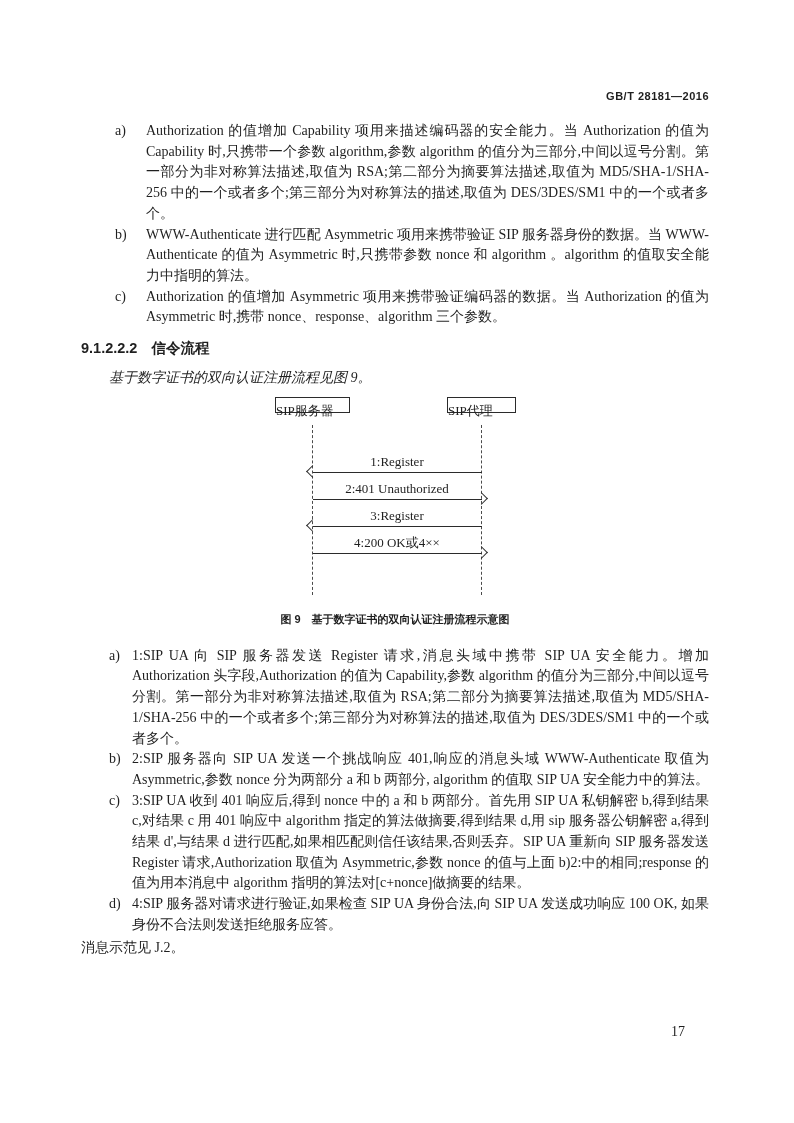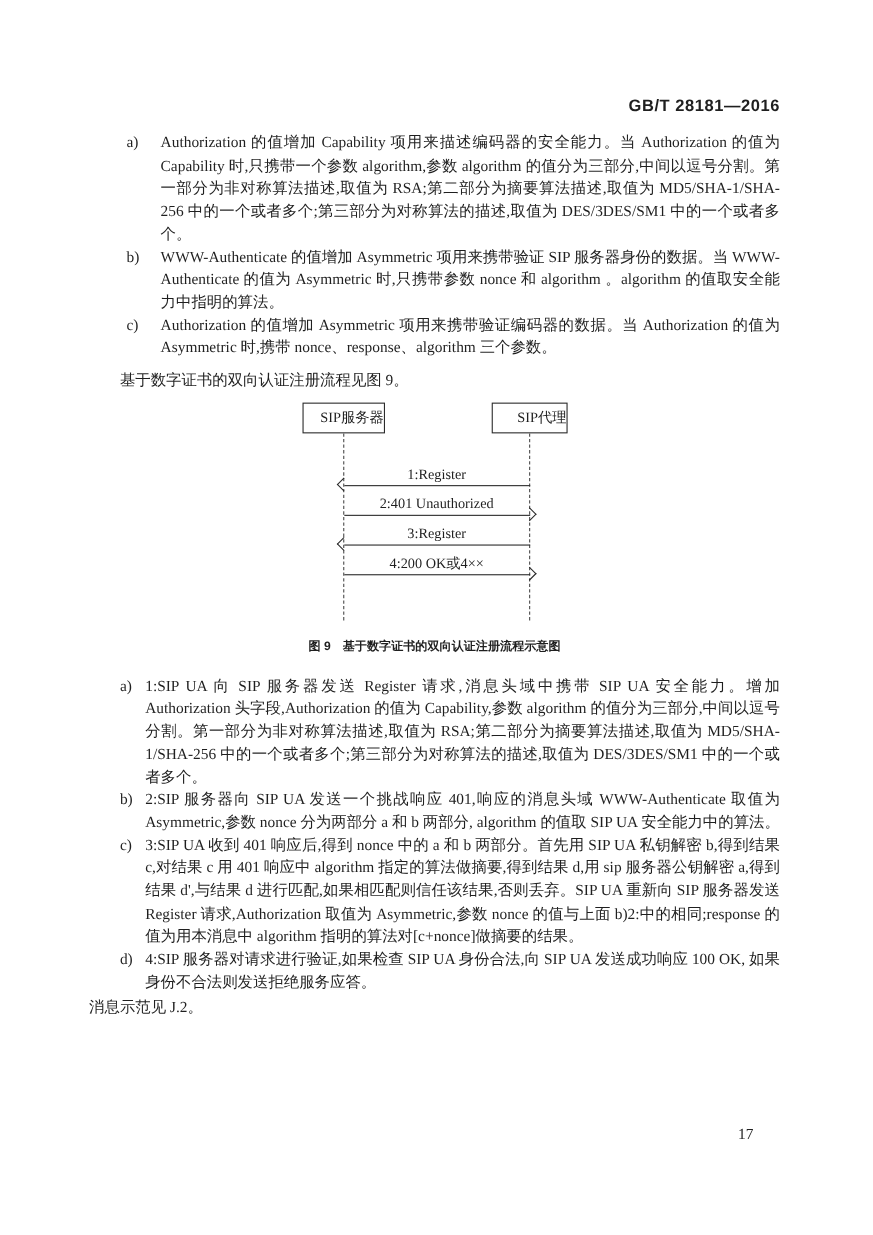--- a/index.html
+++ b/index.html
@@ -12,47 +12,47 @@
     color:#1f1f1f;
     font-family:"Liberation Serif","DejaVu Serif",serif;
     font-size:14px; line-height:20.7px;
     overflow:hidden;
   }
   .content { padding:88px 85px 0 81px; }
 
   .doc-code {
     text-align:right;
     font-family:"Liberation Sans","DejaVu Sans",sans-serif;
-    font-weight:bold; font-size:15px; line-height:17px;
+    font-weight:bold; font-size:11px; line-height:17px;
     letter-spacing:.5px;
   }
 
   .plist { margin-top:16px; }
   .plist .li { display:flex; }
   .plist.first { padding-left:34px; }
   .plist.first .lbl { flex:none; width:31px; }
   .plist.second { padding-left:28px; }
   .plist.second .lbl { flex:none; width:23px; }
   .plist .txt { flex:1; text-align:justify; }
 
   .sec-heading {
     margin-top:10px;
     font-family:"Liberation Sans","DejaVu Sans",sans-serif;
     font-weight:bold; font-size:14.5px; line-height:21px;
   }
   .sec-heading .sec-num { margin-right:14px; }
 
-  .intro { margin-top:9px; text-indent:28px; }
+  .intro { margin-top:9px; text-indent:28px;font-style:italic; }
 
   
   .diagram { position:relative; height:204px; margin-top:6px; }
   .actor-box {
-    position:absolute; top:2px; height:28px;
+    position:absolute; top:2px; height:16px;
     border:1.5px solid #2b2b2b;
-    font-size:13px; line-height:25px; text-align:right;
+    font-size:13px; line-height:25px; text-align:left;
     background:#fff;
   }
   .actor-left  { left:194px; width:75px; }
   .actor-right { left:366px; width:69px; }
   .lifeline {
     position:absolute; top:30px; height:170px; width:0;
     border-left:1px dashed #4a4a4a;
   }
   .lifeline-left  { left:231px; }
   .lifeline-right { left:400px; }
@@ -93,28 +93,31 @@
 
     <div class="doc-code">GB/T 28181—2016</div>
 
     <div class="plist first">
       <div class="li">
         <span class="lbl">a)</span>
         <span class="txt">Authorization 的值增加 Capability 项用来描述编码器的安全能力。当 Authorization 的值为 Capability 时,只携带一个参数 algorithm,参数 algorithm 的值分为三部分,中间以逗号分割。第一部分为非对称算法描述,取值为 RSA;第二部分为摘要算法描述,取值为 MD5/SHA-1/SHA-256 中的一个或者多个;第三部分为对称算法的描述,取值为 DES/3DES/SM1 中的一个或者多个。</span>
       </div>
       <div class="li">
         <span class="lbl">b)</span>
-        <span class="txt">WWW-Authenticate 的值增加 Asymmetric 项用来携带验证 SIP 服务器身份的数据。当 WWW-Authenticate 的值为 Asymmetric 时,只携带参数 nonce 和 algorithm 。algorithm 的值取安全能力中指明的算法。</span>
+        <span class="txt">WWW-Authenticate 进行匹配 Asymmetric 项用来携带验证 SIP 服务器身份的数据。当 WWW-Authenticate 的值为 Asymmetric 时,只携带参数 nonce 和 algorithm 。algorithm 的值取安全能力中指明的算法。</span>
       </div>
       <div class="li">
         <span class="lbl">c)</span>
         <span class="txt">Authorization 的值增加 Asymmetric 项用来携带验证编码器的数据。当 Authorization 的值为 Asymmetric 时,携带 nonce、response、algorithm 三个参数。</span>
       </div>
     </div>
 
+    <div class="sec-heading">
+      <span class="sec-num">9.1.2.2.2</span><span>信令流程</span>
+    </div>
 
     <div class="intro">基于数字证书的双向认证注册流程见图 9。</div>
 
     <div class="diagram">
       <div class="actor-box actor-left">SIP服务器</div>
       <div class="actor-box actor-right">SIP代理</div>
       <div class="lifeline lifeline-left"></div>
       <div class="lifeline lifeline-right"></div>
 
       <div class="msg-label" style="top:59px">1:Register</div>

